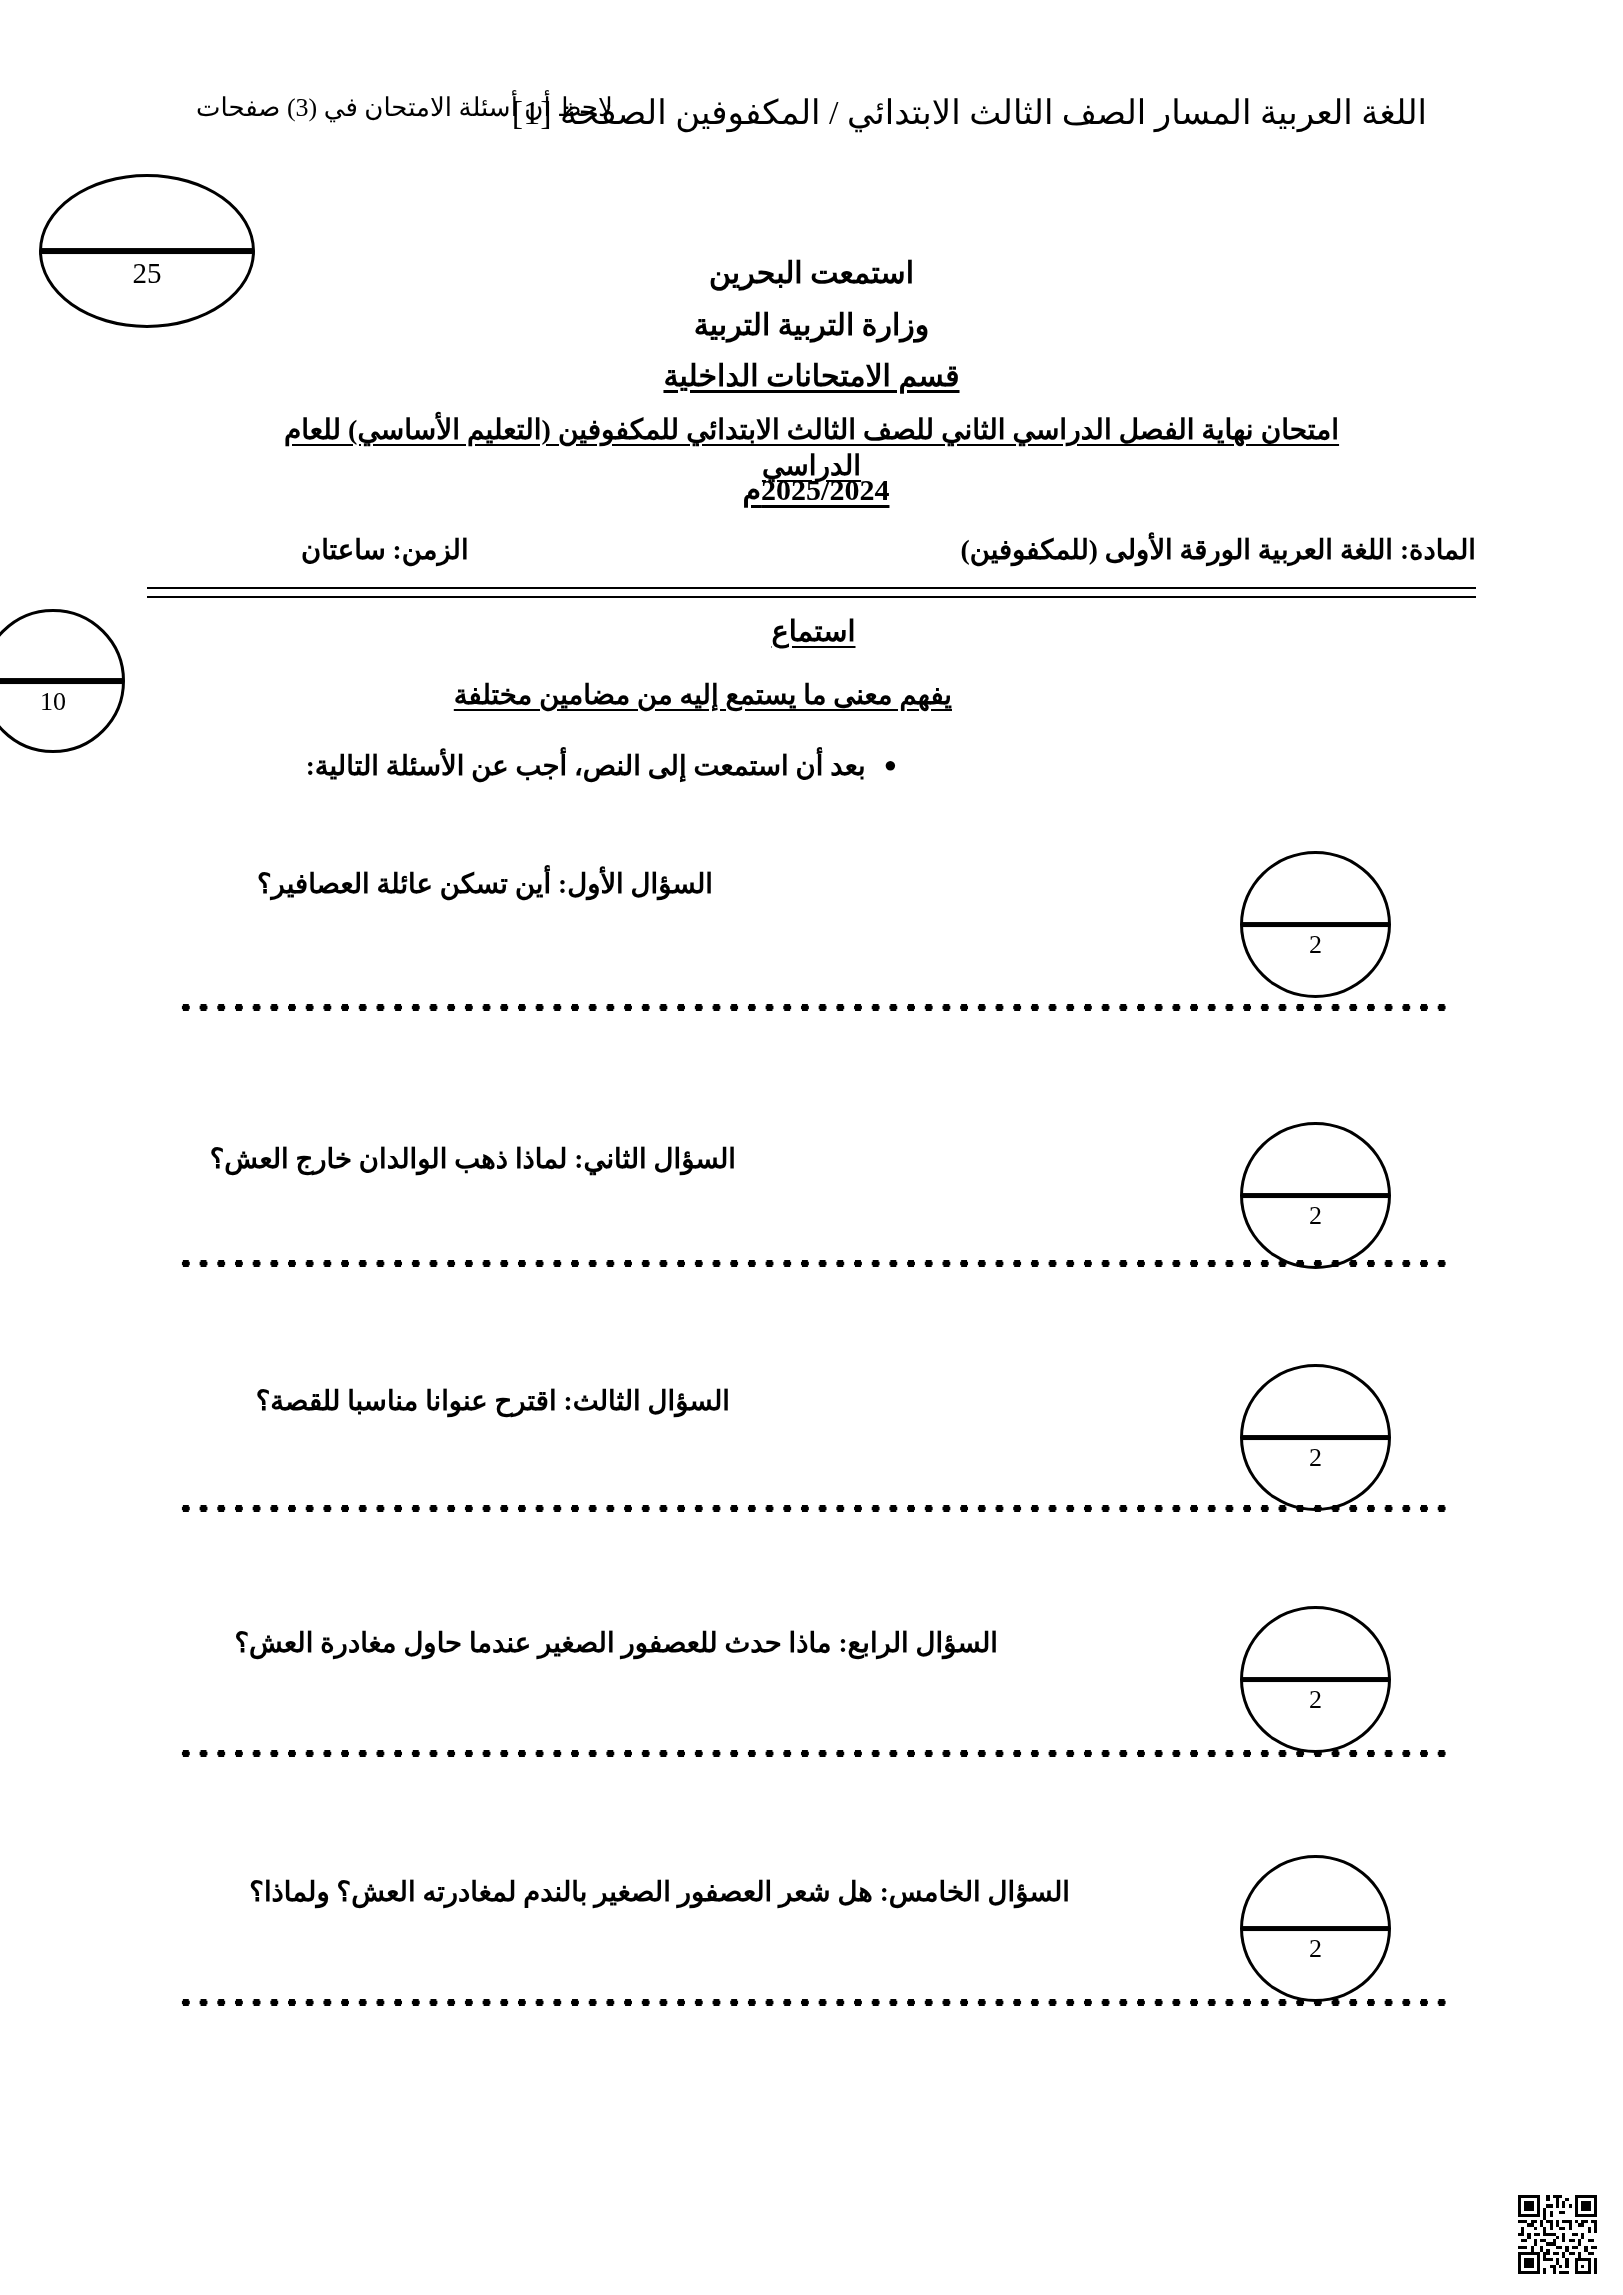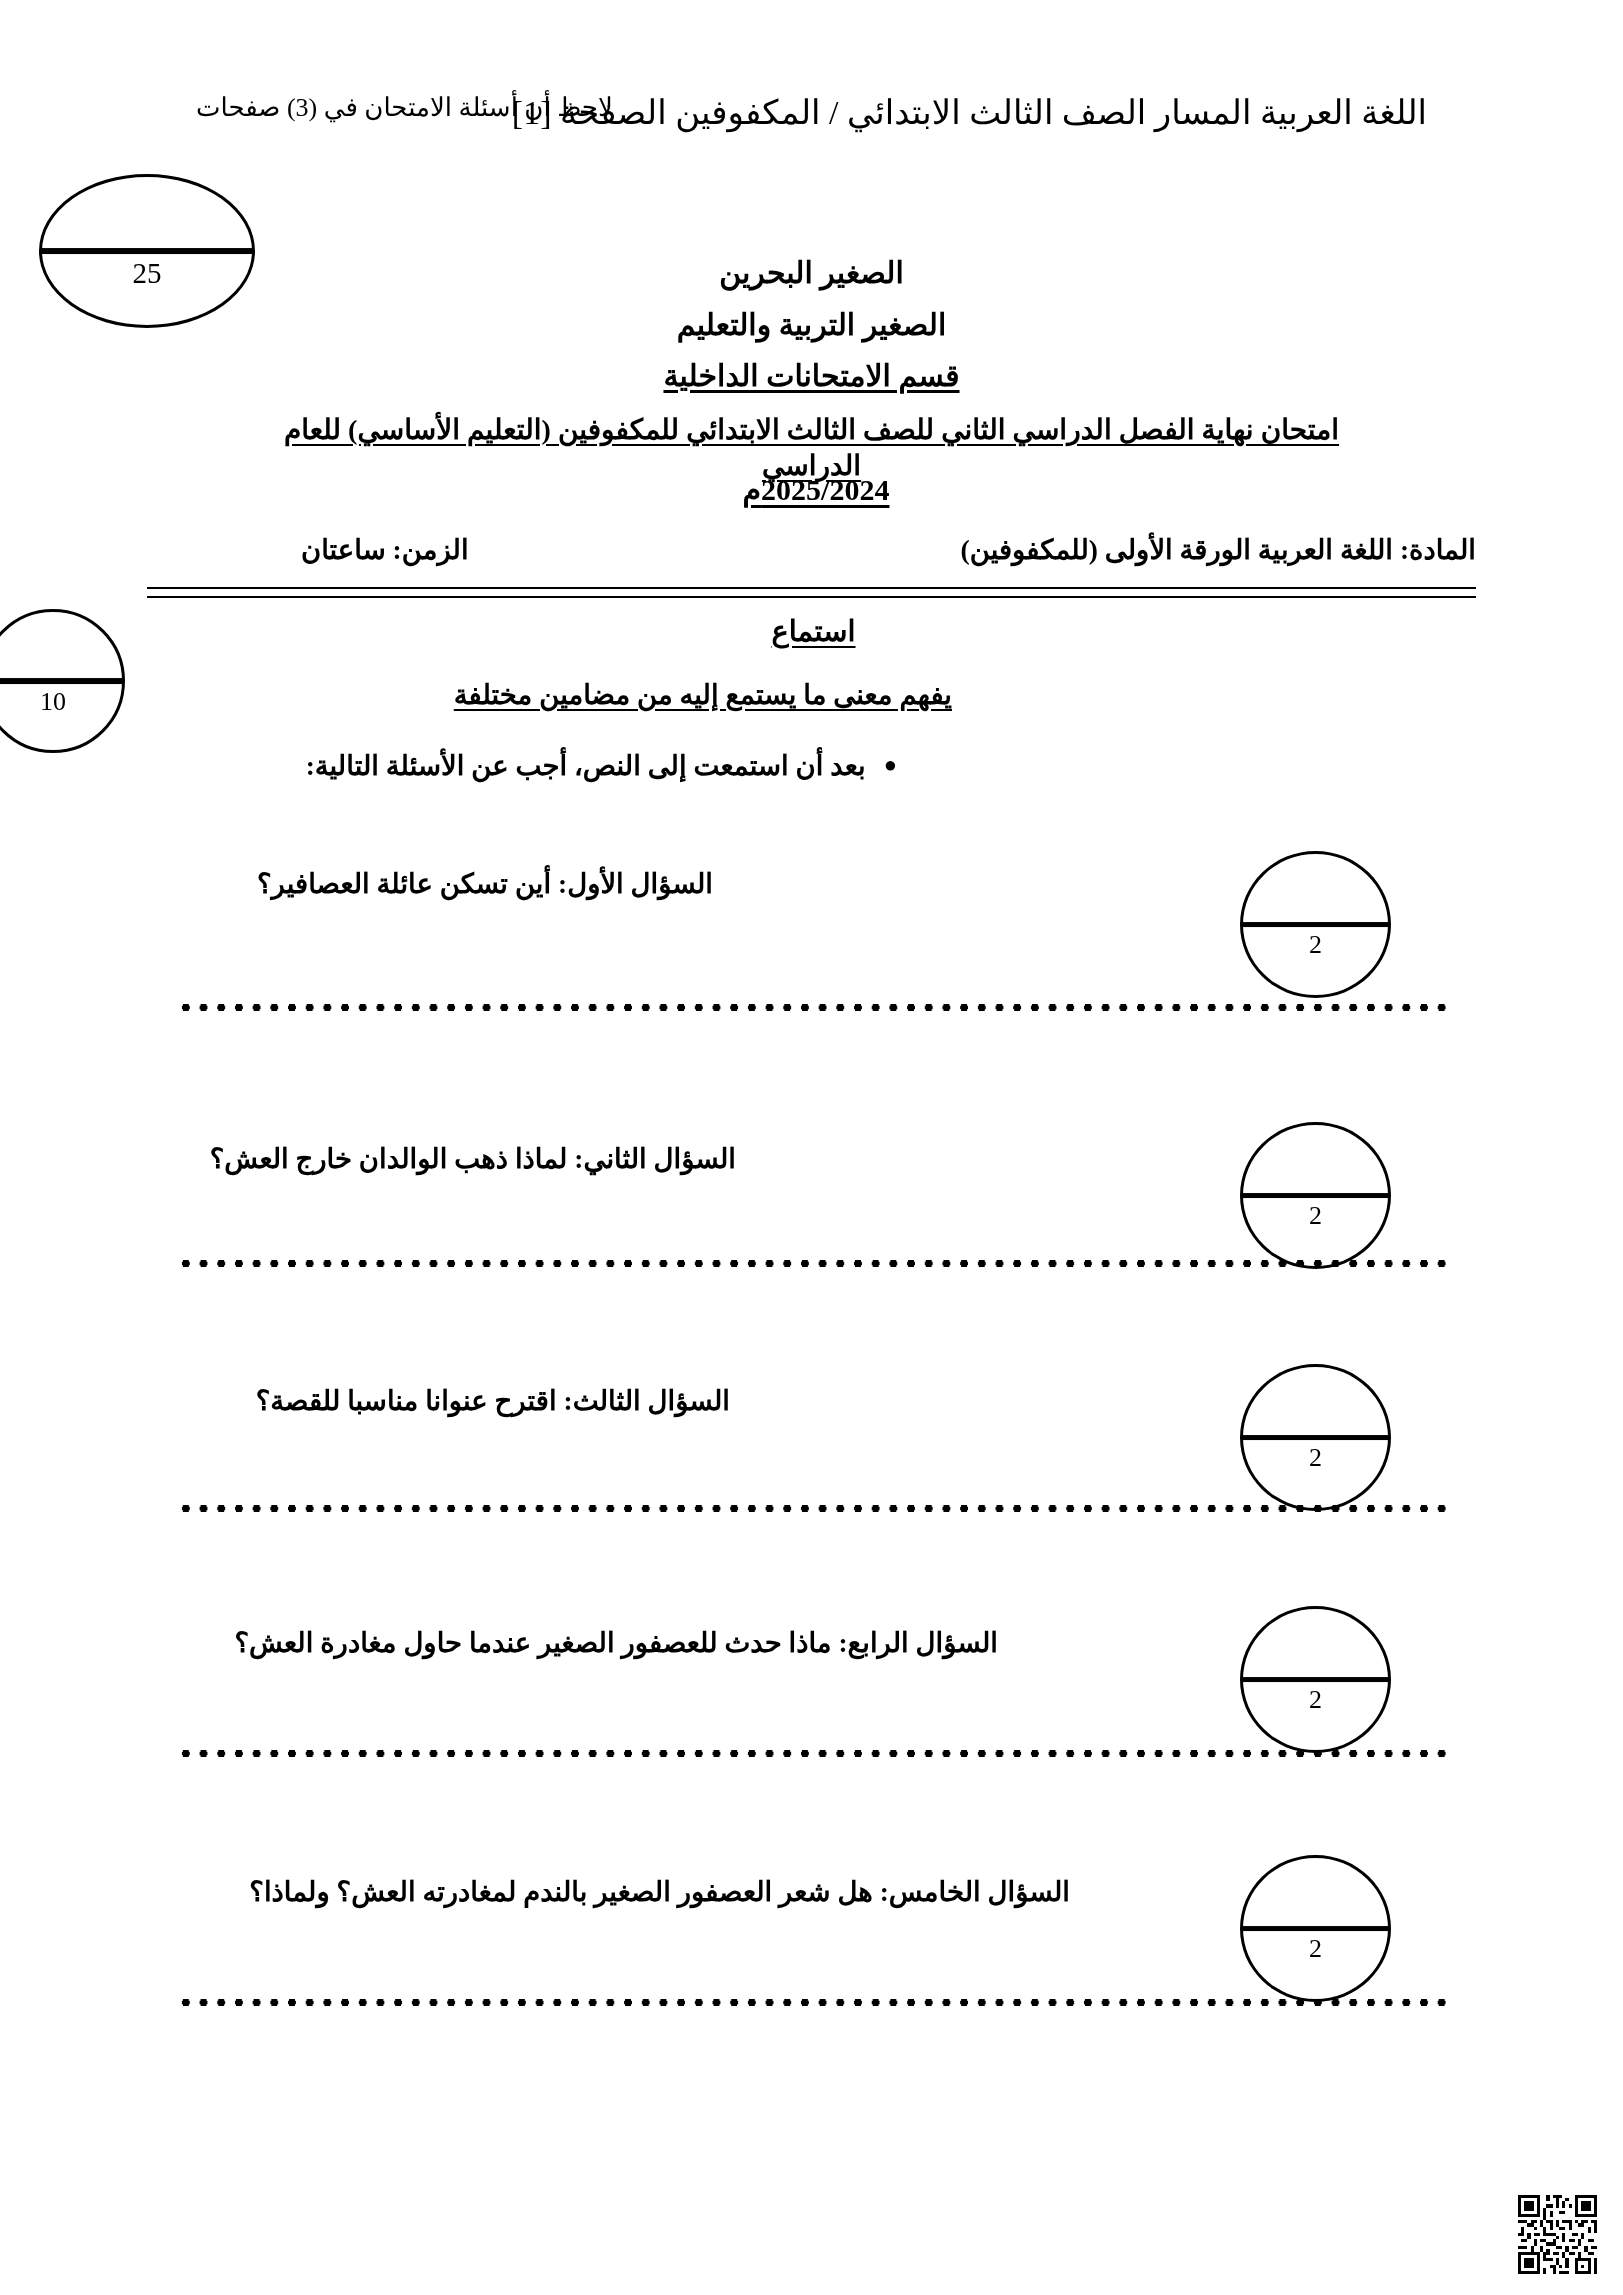--- a/index.html
+++ b/index.html
@@ -236,22 +236,22 @@
     <div class="runhead-right">اللغة العربية المسار الصف الثالث الابتدائي / المكفوفين   الصفحة [1]</div>
     <div class="runhead-left">لاحظ أن أسئلة الامتحان في (3) صفحات</div>
   </div>
 
   <div class="mark mark-25">
     <div class="divider"></div>
     <div class="mark-value">25</div>
   </div>
 
   <div class="inst">
-    <div>الصغير البحرين</div>
-    <div>الصغير التربية والتعليم</div>
+    <div>استمعت البحرين</div>
+    <div>وزارة التربية التربية</div>
     <div class="underlined">قسم الامتحانات الداخلية</div>
   </div>
 
   <div class="exam-title"><span>امتحان نهاية الفصل الدراسي الثاني للصف الثالث الابتدائي للمكفوفين (التعليم الأساسي) للعام الدراسي</span></div>
   <div class="exam-year"><span>2025/2024م</span></div>
 
   <div class="subject-row">
     <div class="subject">المادة: اللغة العربية الورقة الأولى (للمكفوفين)</div>
     <div class="time">الزمن: ساعتان</div>
   </div>

